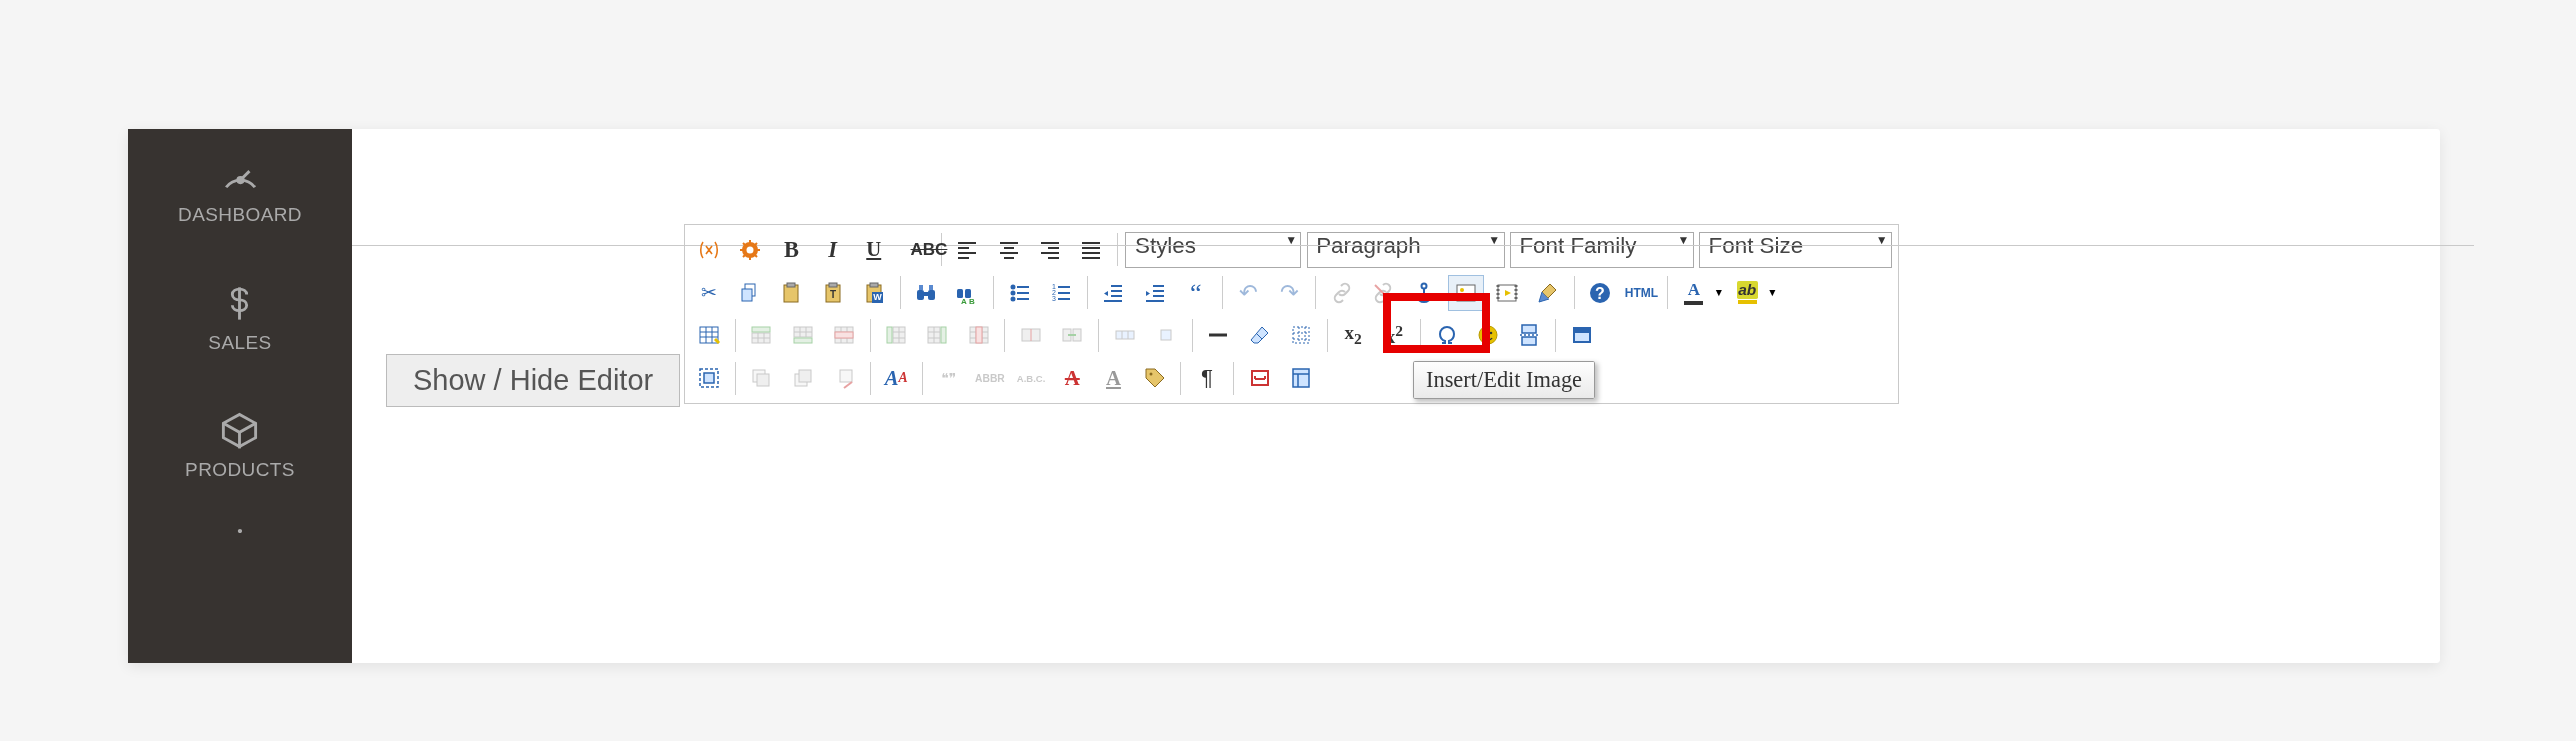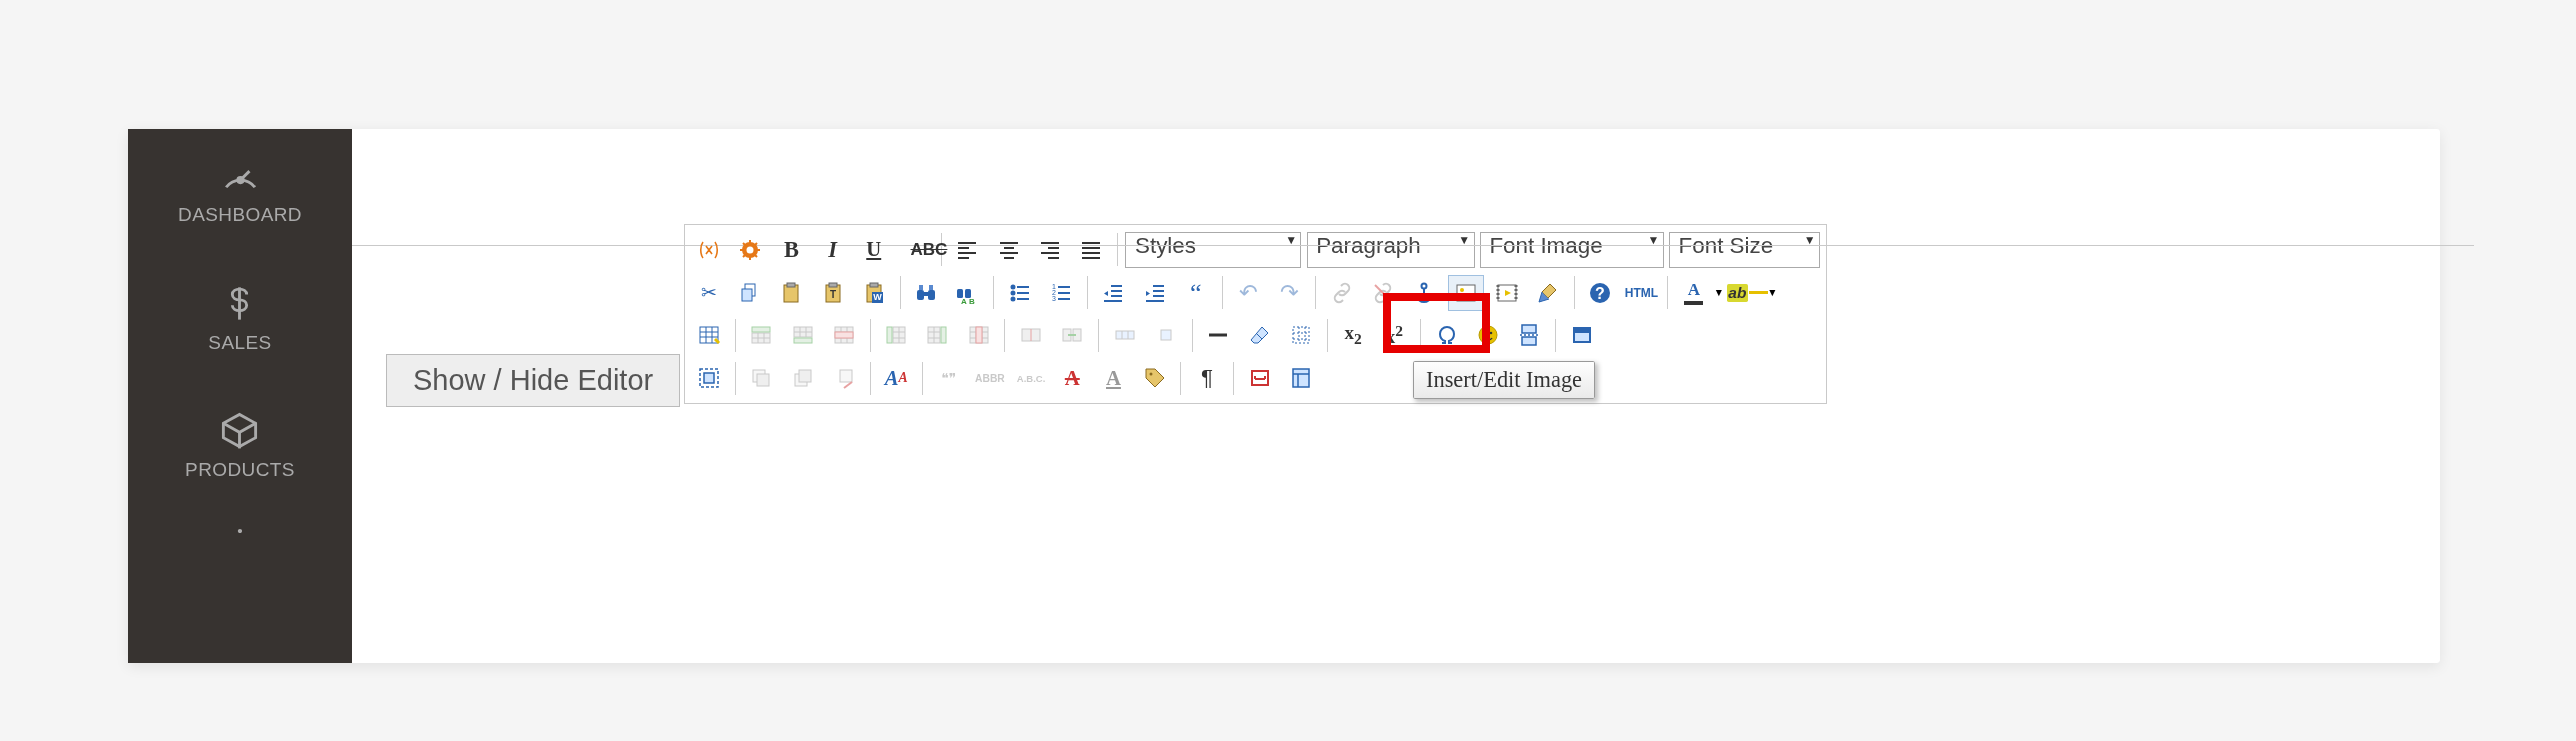--- a/index.html
+++ b/index.html
@@ -240,29 +240,29 @@
         <div class="tbtn">
             <svg viewBox="0 0 24 24" stroke="#333" stroke-width="2">
               <path d="M3 5h18M3 10h18M3 15h18M3 20h18"></path>
             </svg>
           </div>
         <div class="tsep"></div>
         <div class="tsel" style="width:176px">
             <span>Styles</span>
             <span class="tsel-arrow">▼</span>
           </div>
-        <div class="tsel" style="width:168px">
+        <div class="tsel" style="width:198px">
             <span>Paragraph</span>
             <span class="tsel-arrow">▼</span>
           </div>
         <div class="tsel" style="width:184px">
-            <span>Font Image</span>
+            <span>Font Family</span>
             <span class="tsel-arrow">▼</span>
           </div>
-        <div class="tsel" style="width:151px">
+        <div class="tsel" style="width:193px">
             <span>Font Size</span>
             <span class="tsel-arrow">▼</span>
           </div>
       </div>
 
       
       <div class="trow">
         <div class="tbtn">
             <span class="i-blue" style="font-size:19px">✂</span>
           </div>
@@ -406,21 +406,21 @@
           <div class="tbtn">
               <div style="display:flex;flex-direction:column;align-items:center;gap:0.9px">
                 <span style="font-family:Georgia;font-weight:bold;font-size:17px;color:#2a64b0">A</span>
                 <div style="width:19px;height:3.4px;background:#333"></div>
               </div>
             </div>
           <div class="dd-arrow">▼</div>
         </div>
         <div class="dd">
           <div class="tbtn">
-              <div style="display:flex;flex-direction:row;align-items:center;gap:0.9px">
+              <div style="display:flex;flex-direction:column;align-items:center;gap:0.9px">
                 <span class="txt-bg" style="font-family:Arial;font-weight:bold;font-style:italic;font-size:15.5px;color:#333">ab</span>
                 <div style="width:19px;height:3.4px;background:#e6c000"></div>
               </div>
             </div>
           <div class="dd-arrow">▼</div>
         </div>
       </div>
 
       
       <div class="trow">

